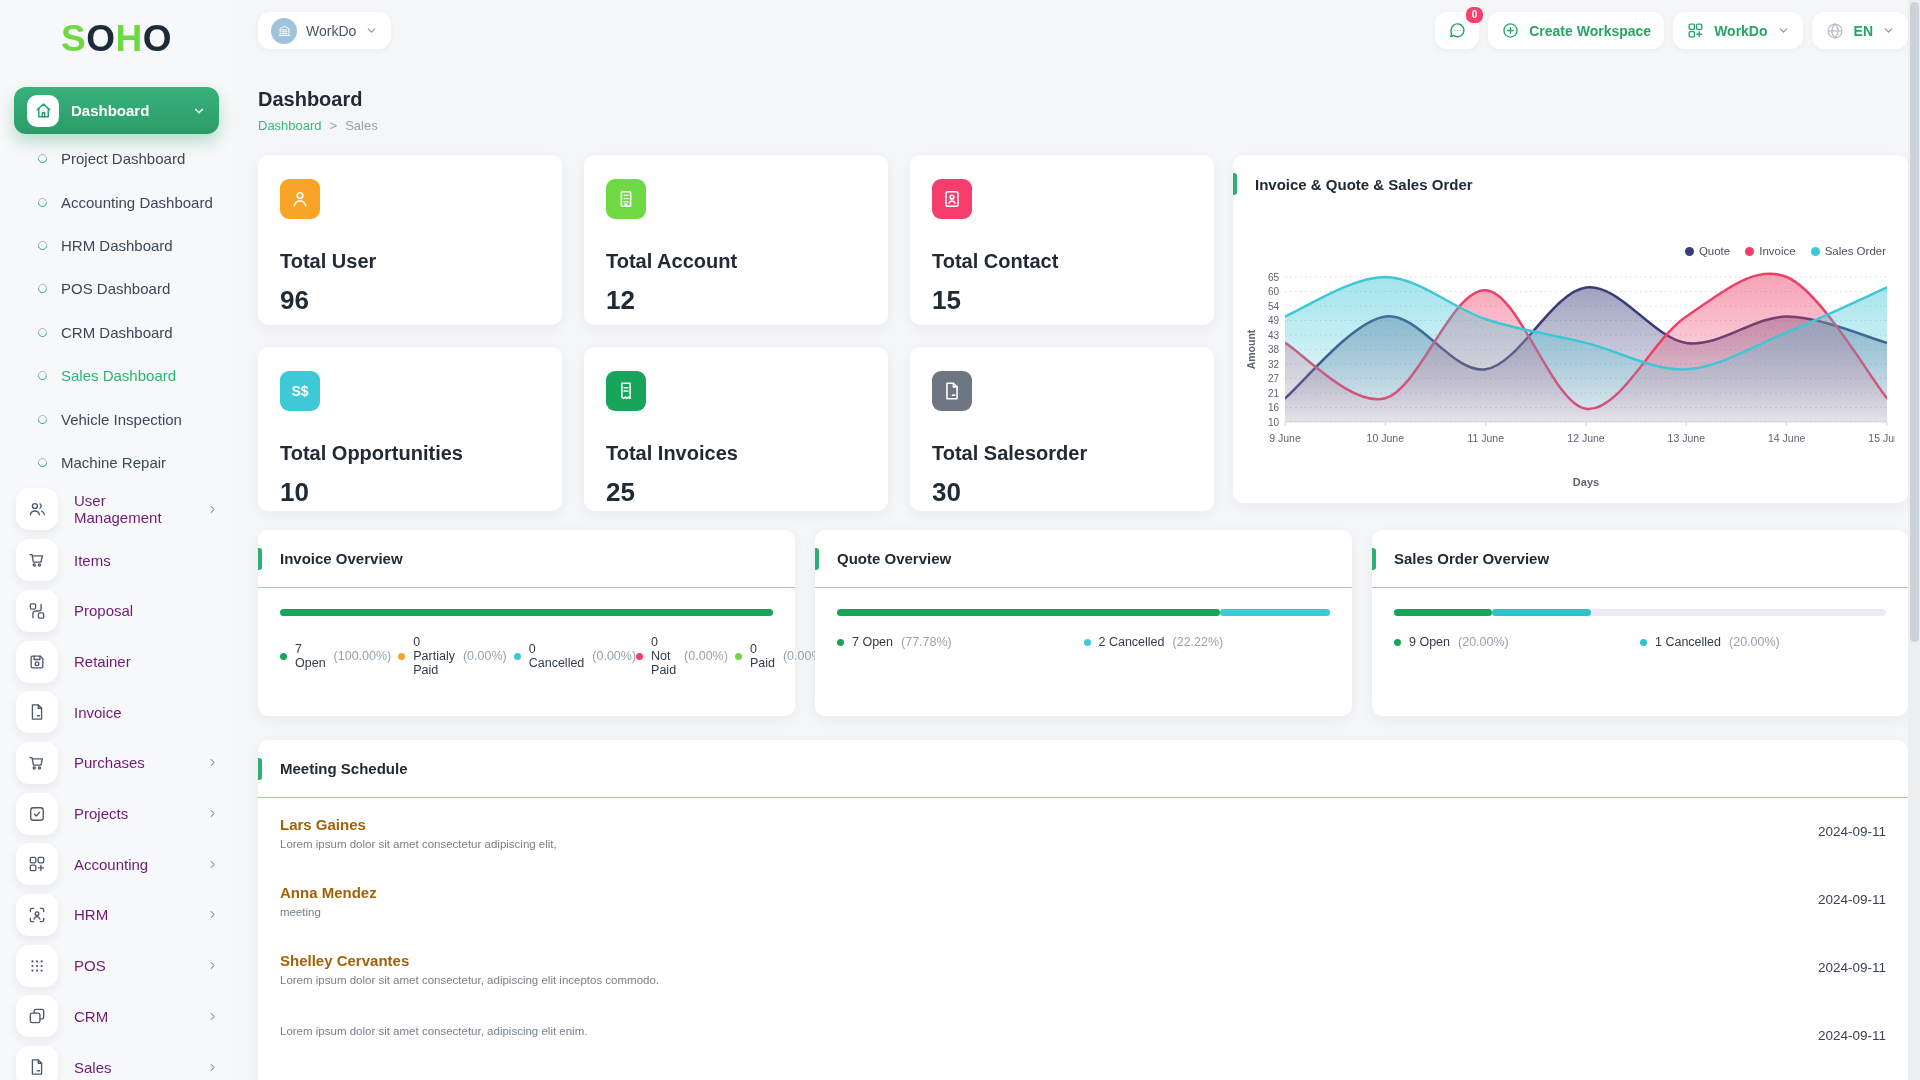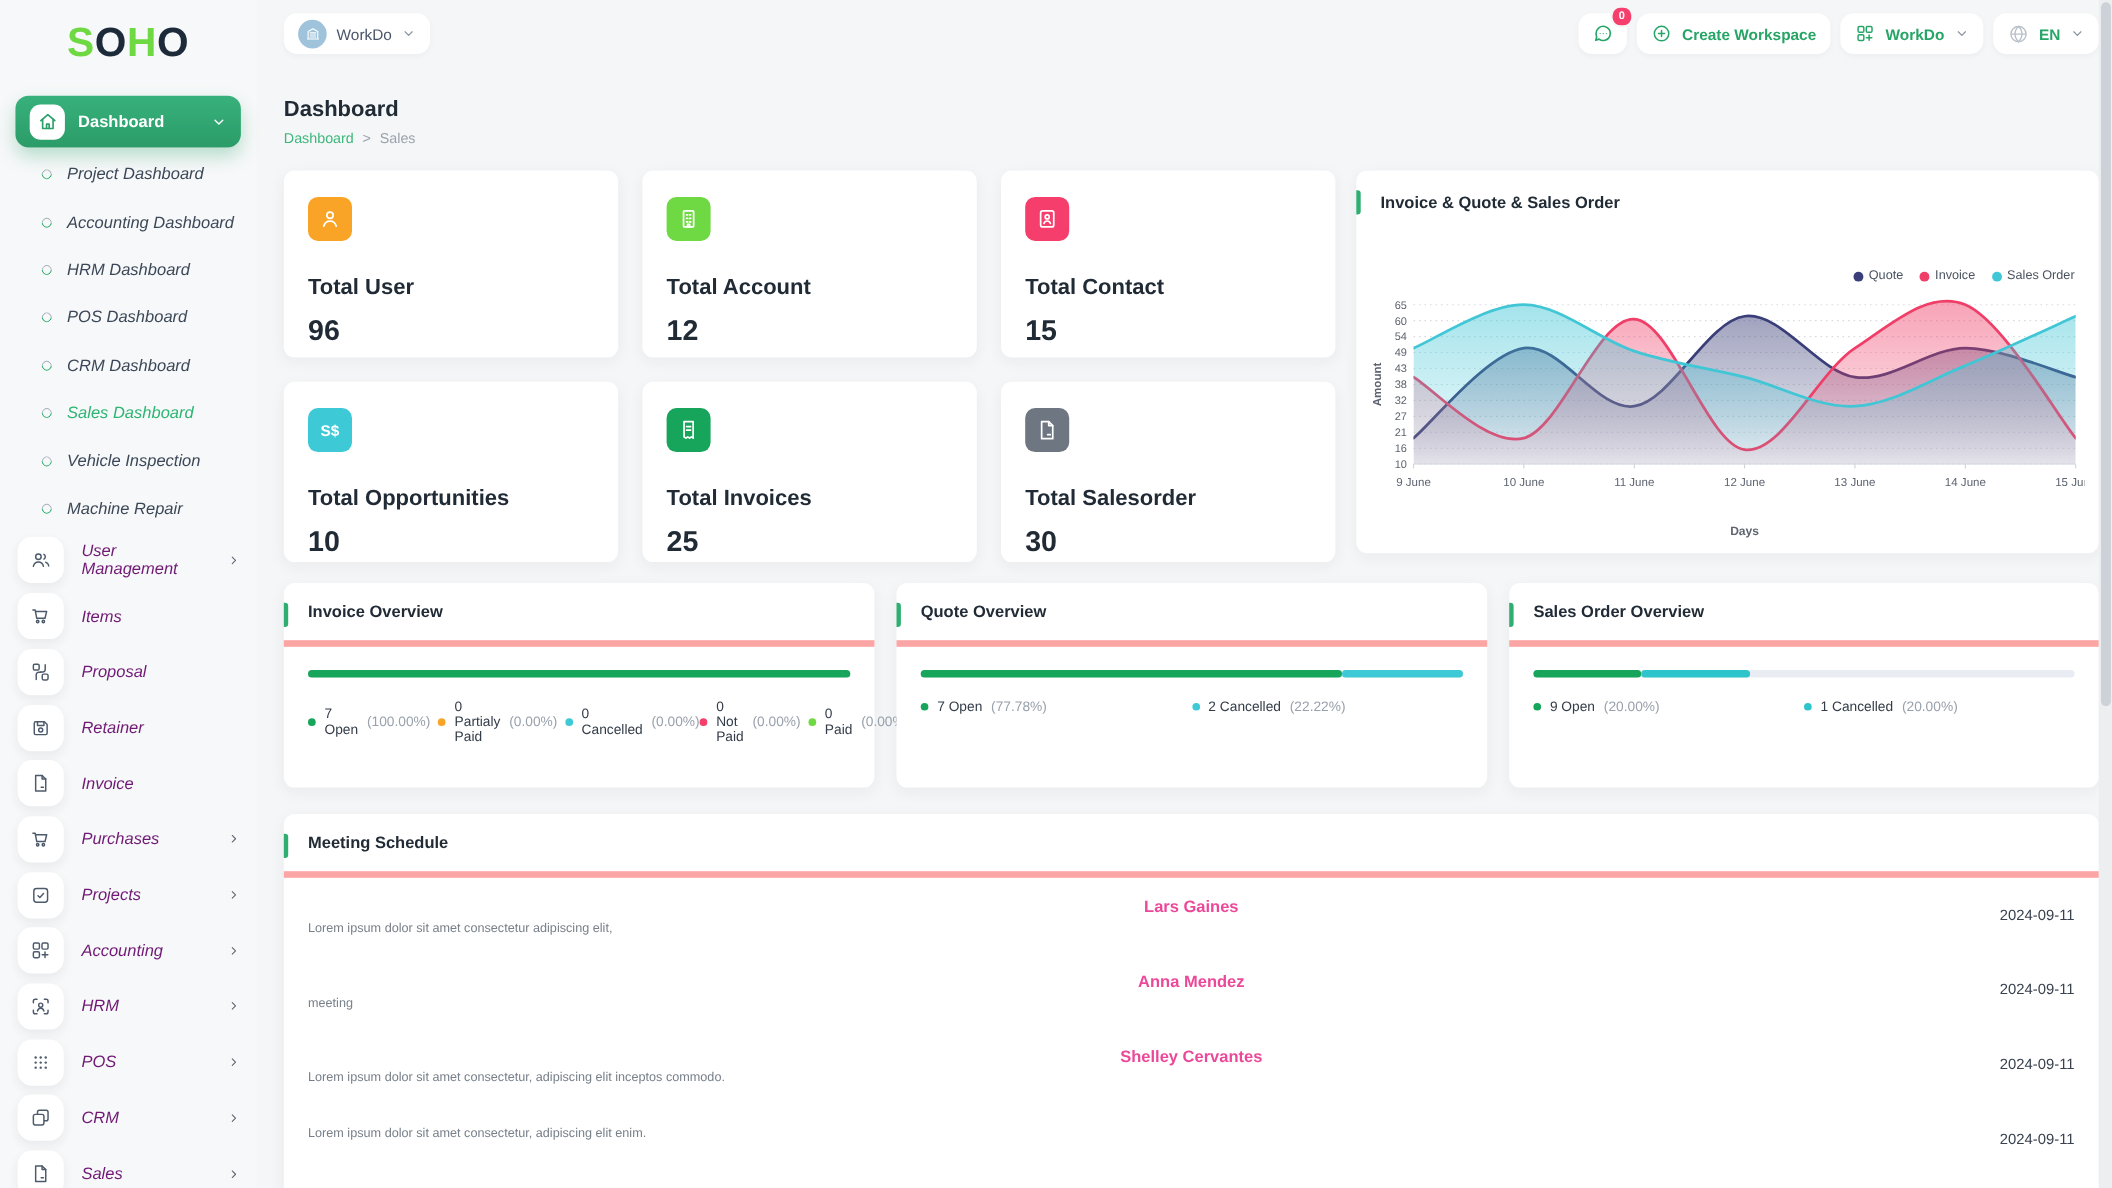--- a/index.html
+++ b/index.html
@@ -1,21 +1,21 @@
 <!DOCTYPE html>
 <html><head>
 <meta charset="utf-8">
 <style>
   * { box-sizing:border-box; margin:0; padding:0; }
   html,body { width:1920px; height:1080px; }
   body {
     overflow:hidden; background:#f5f6f7; position:relative;
     font-family:"Liberation Sans","DejaVu Sans",sans-serif; color:#38424e;
   }
-  ul { list-style:none;font-style:italic; }
+  ul { list-style:none; }
   svg { display:block; }
 
   
   .sidebar { position:absolute; left:0; top:0; width:233px; height:1080px; background:#f7f8f9; z-index:5; }
   .logo { text-align:center; padding-top:18px; font-size:37px; font-weight:800; letter-spacing:.5px; }
   .dash-btn { margin:27px 14px 0; height:47px; border-radius:12px;
     background:linear-gradient(180deg,#38b17c,#2b9c68);
     display:flex; align-items:center; padding:0 13px; gap:12px; cursor:pointer;
     box-shadow:0 8px 16px rgba(46,166,113,.32); }
   .dash-btn .sq { width:32px; height:32px; background:#fff; border-radius:10px;
@@ -85,35 +85,35 @@
     align-items:center; font-size:11.5px; color:#4a5360; }
   .dot { width:9px; height:9px; border-radius:50%; flex:none; }
   .leg-item { display:flex; align-items:center; gap:5px; }
   #chart-svg { position:absolute; left:12px; top:112px; }
 
   
   .ov-row { position:absolute; left:25px; top:530px; display:flex; gap:20px; }
   .ov-card { position:relative; width:537px; height:186px; background:#fff; border-radius:10px;
     box-shadow:0 4px 14px rgba(25,39,62,.05); }
   .ov-card:last-child { width:536px; }
-  .ov-head { border-bottom:6px solid #fca5a5; }
+  .ov-head { border-bottom:1px solid #fca5a5; }
   .ov-body { padding:21px 22px 0; }
   .progress { height:7px; border-radius:5px; background:#e9edf3; display:flex; }
   .seg { height:7px; border-radius:5px; }
   .ov-legend { display:grid; grid-template-columns:1fr 1fr; margin-top:19px; }
   .ov-col { display:flex; gap:7px; }
   .ov-entry { display:flex; align-items:center; gap:8px; font-size:12.5px; color:#333c48; }
   .ov-entry .dot { width:7px; height:7px; }
   .ov-entry .pct { color:#98a1ac; }
 
   
   .meet-card { left:25px; top:740px; width:1650px; height:370px; }
   .meet-body { padding:4px 22px 0; }
   .meet-row { position:relative; padding-top:14px; height:68px; }
-  .meet-name { font-size:15px; font-weight:700; color:#ec4899;text-align:center; }
+  .meet-name { font-size:15px; font-weight:700; color:#a16207; }
   .meet-desc { margin-top:5px; font-size:11.5px; color:#788089; }
   .meet-date { position:absolute; right:0; top:22px; font-size:13.5px; color:#39424e; }
 
   
   .scrollbar { position:absolute; right:0; top:0; width:12px; height:1080px; background:#eceef0; z-index:9; }
   .scroll-thumb { position:absolute; top:2px; left:1.5px; width:9px; height:640px;
     background:#cdd2d8; border-radius:5px; }
 </style>
 </head>
 <body>

